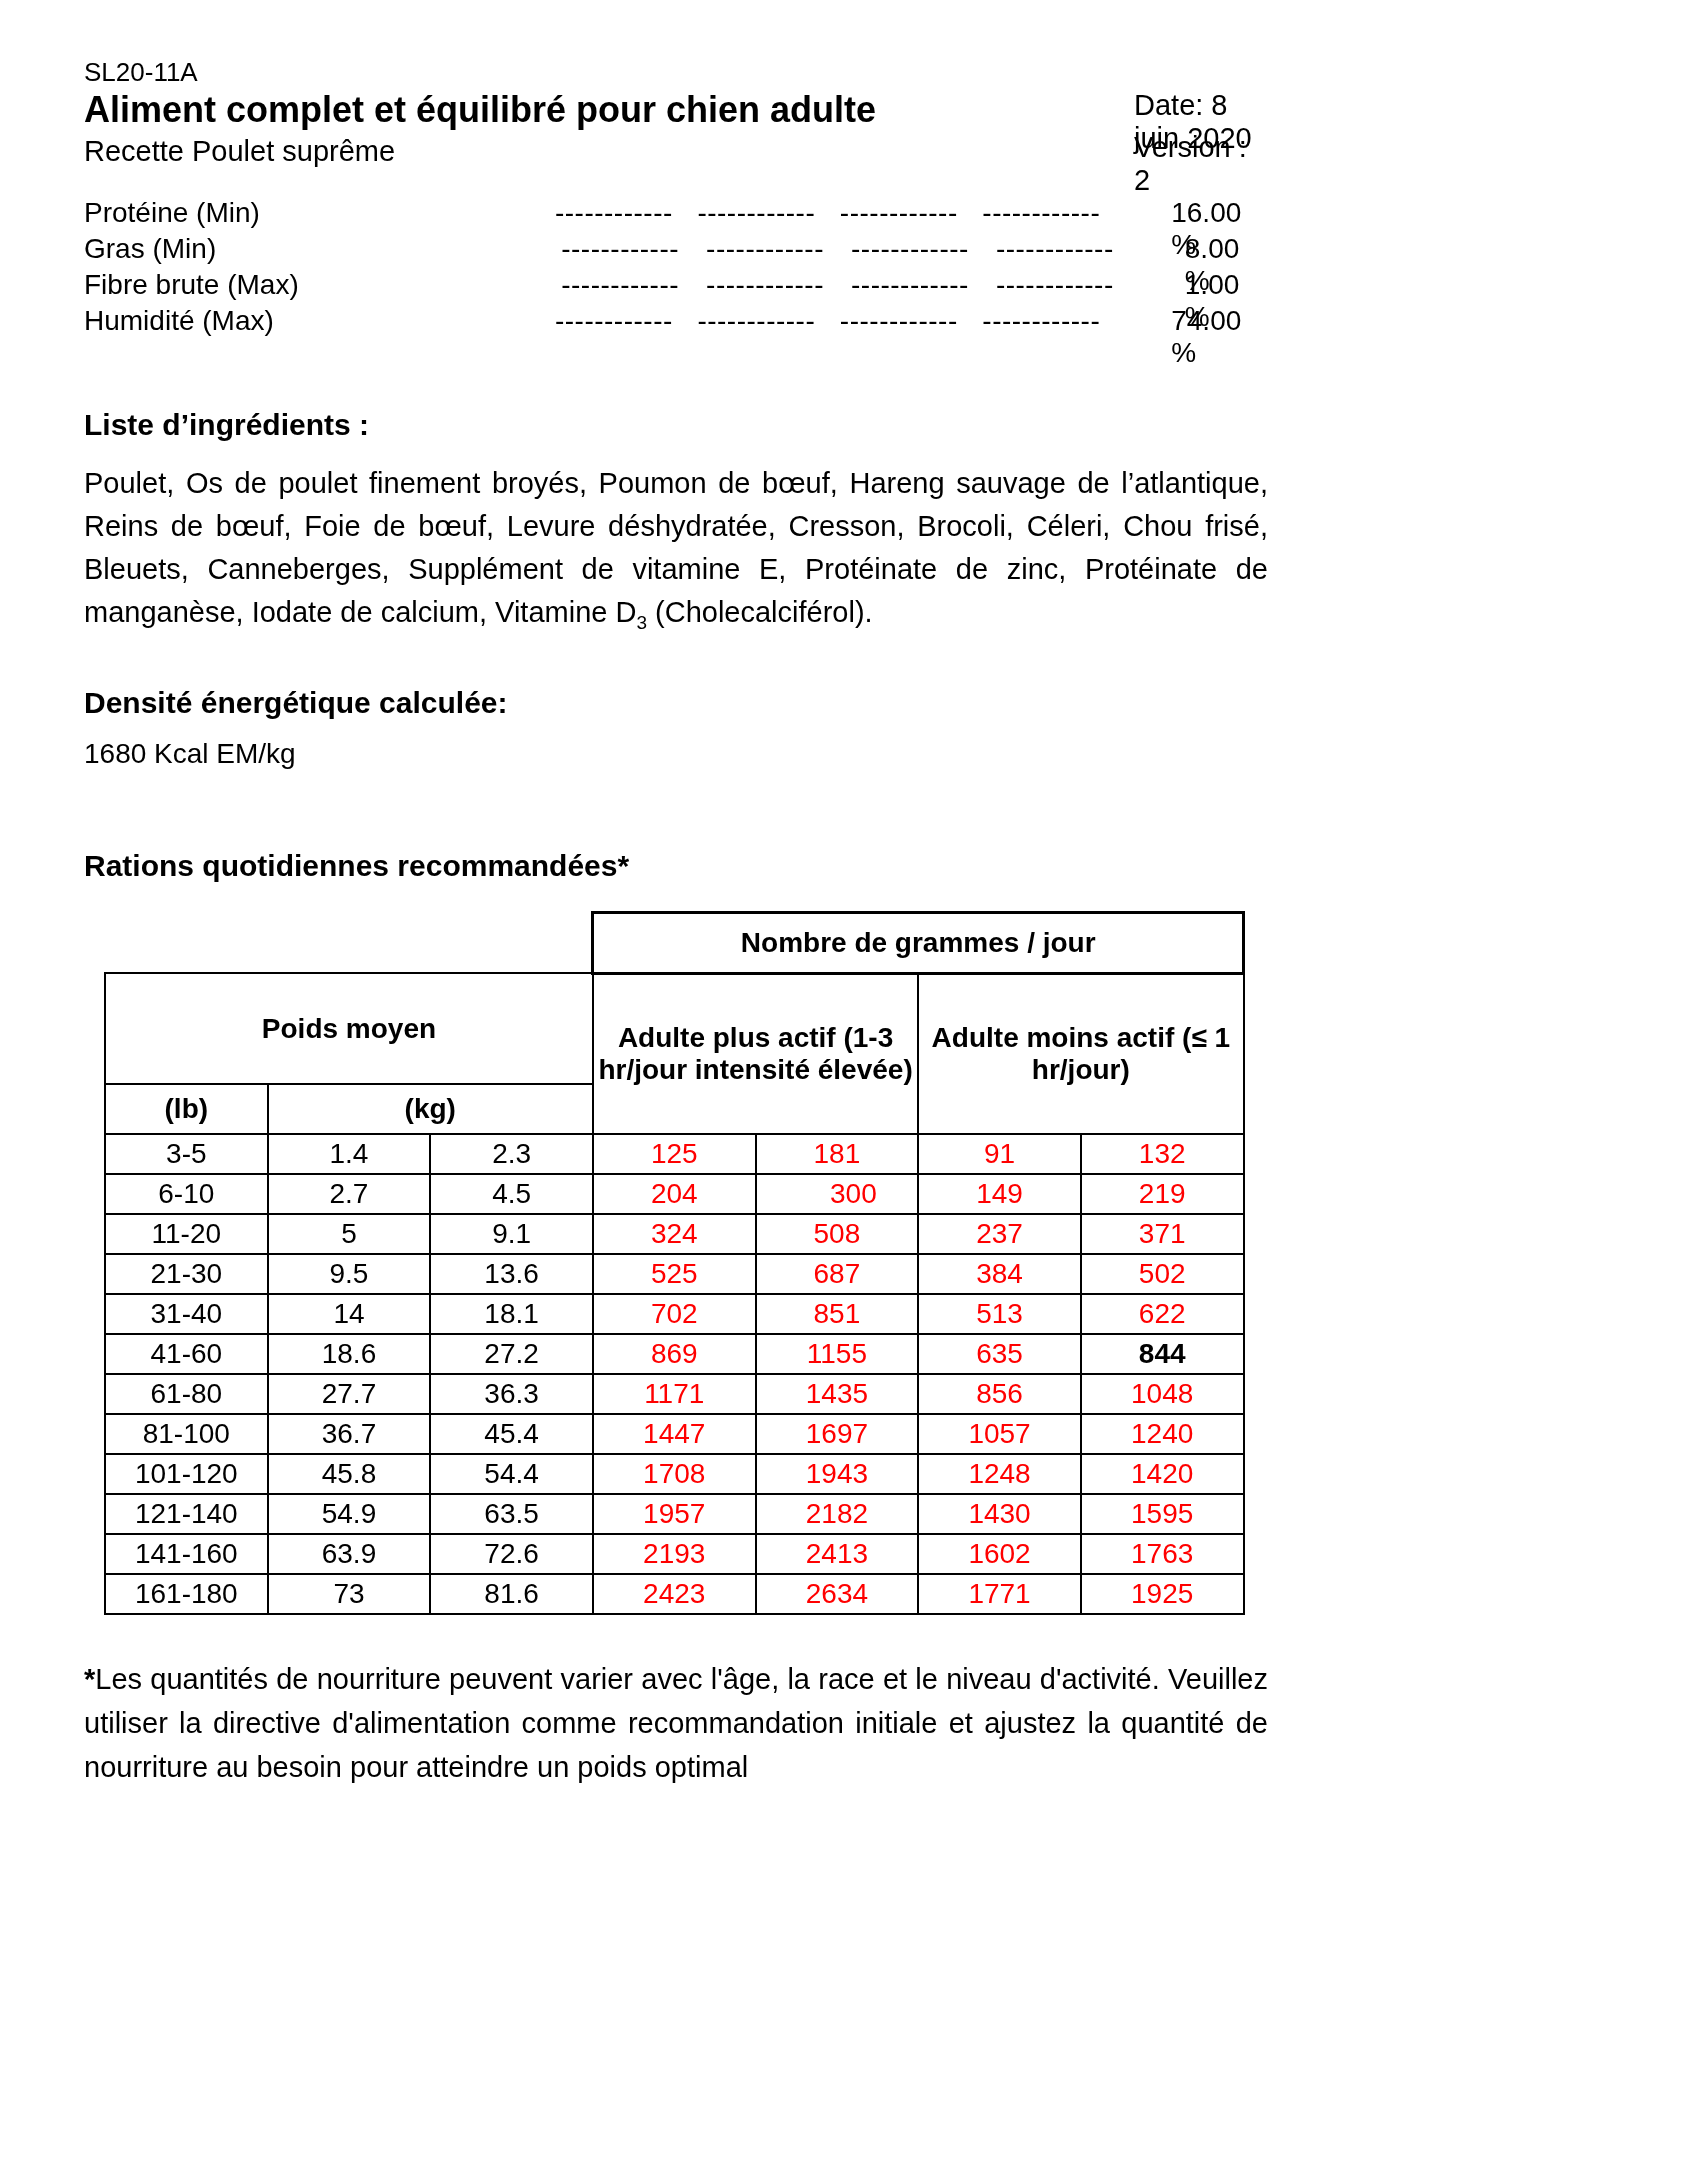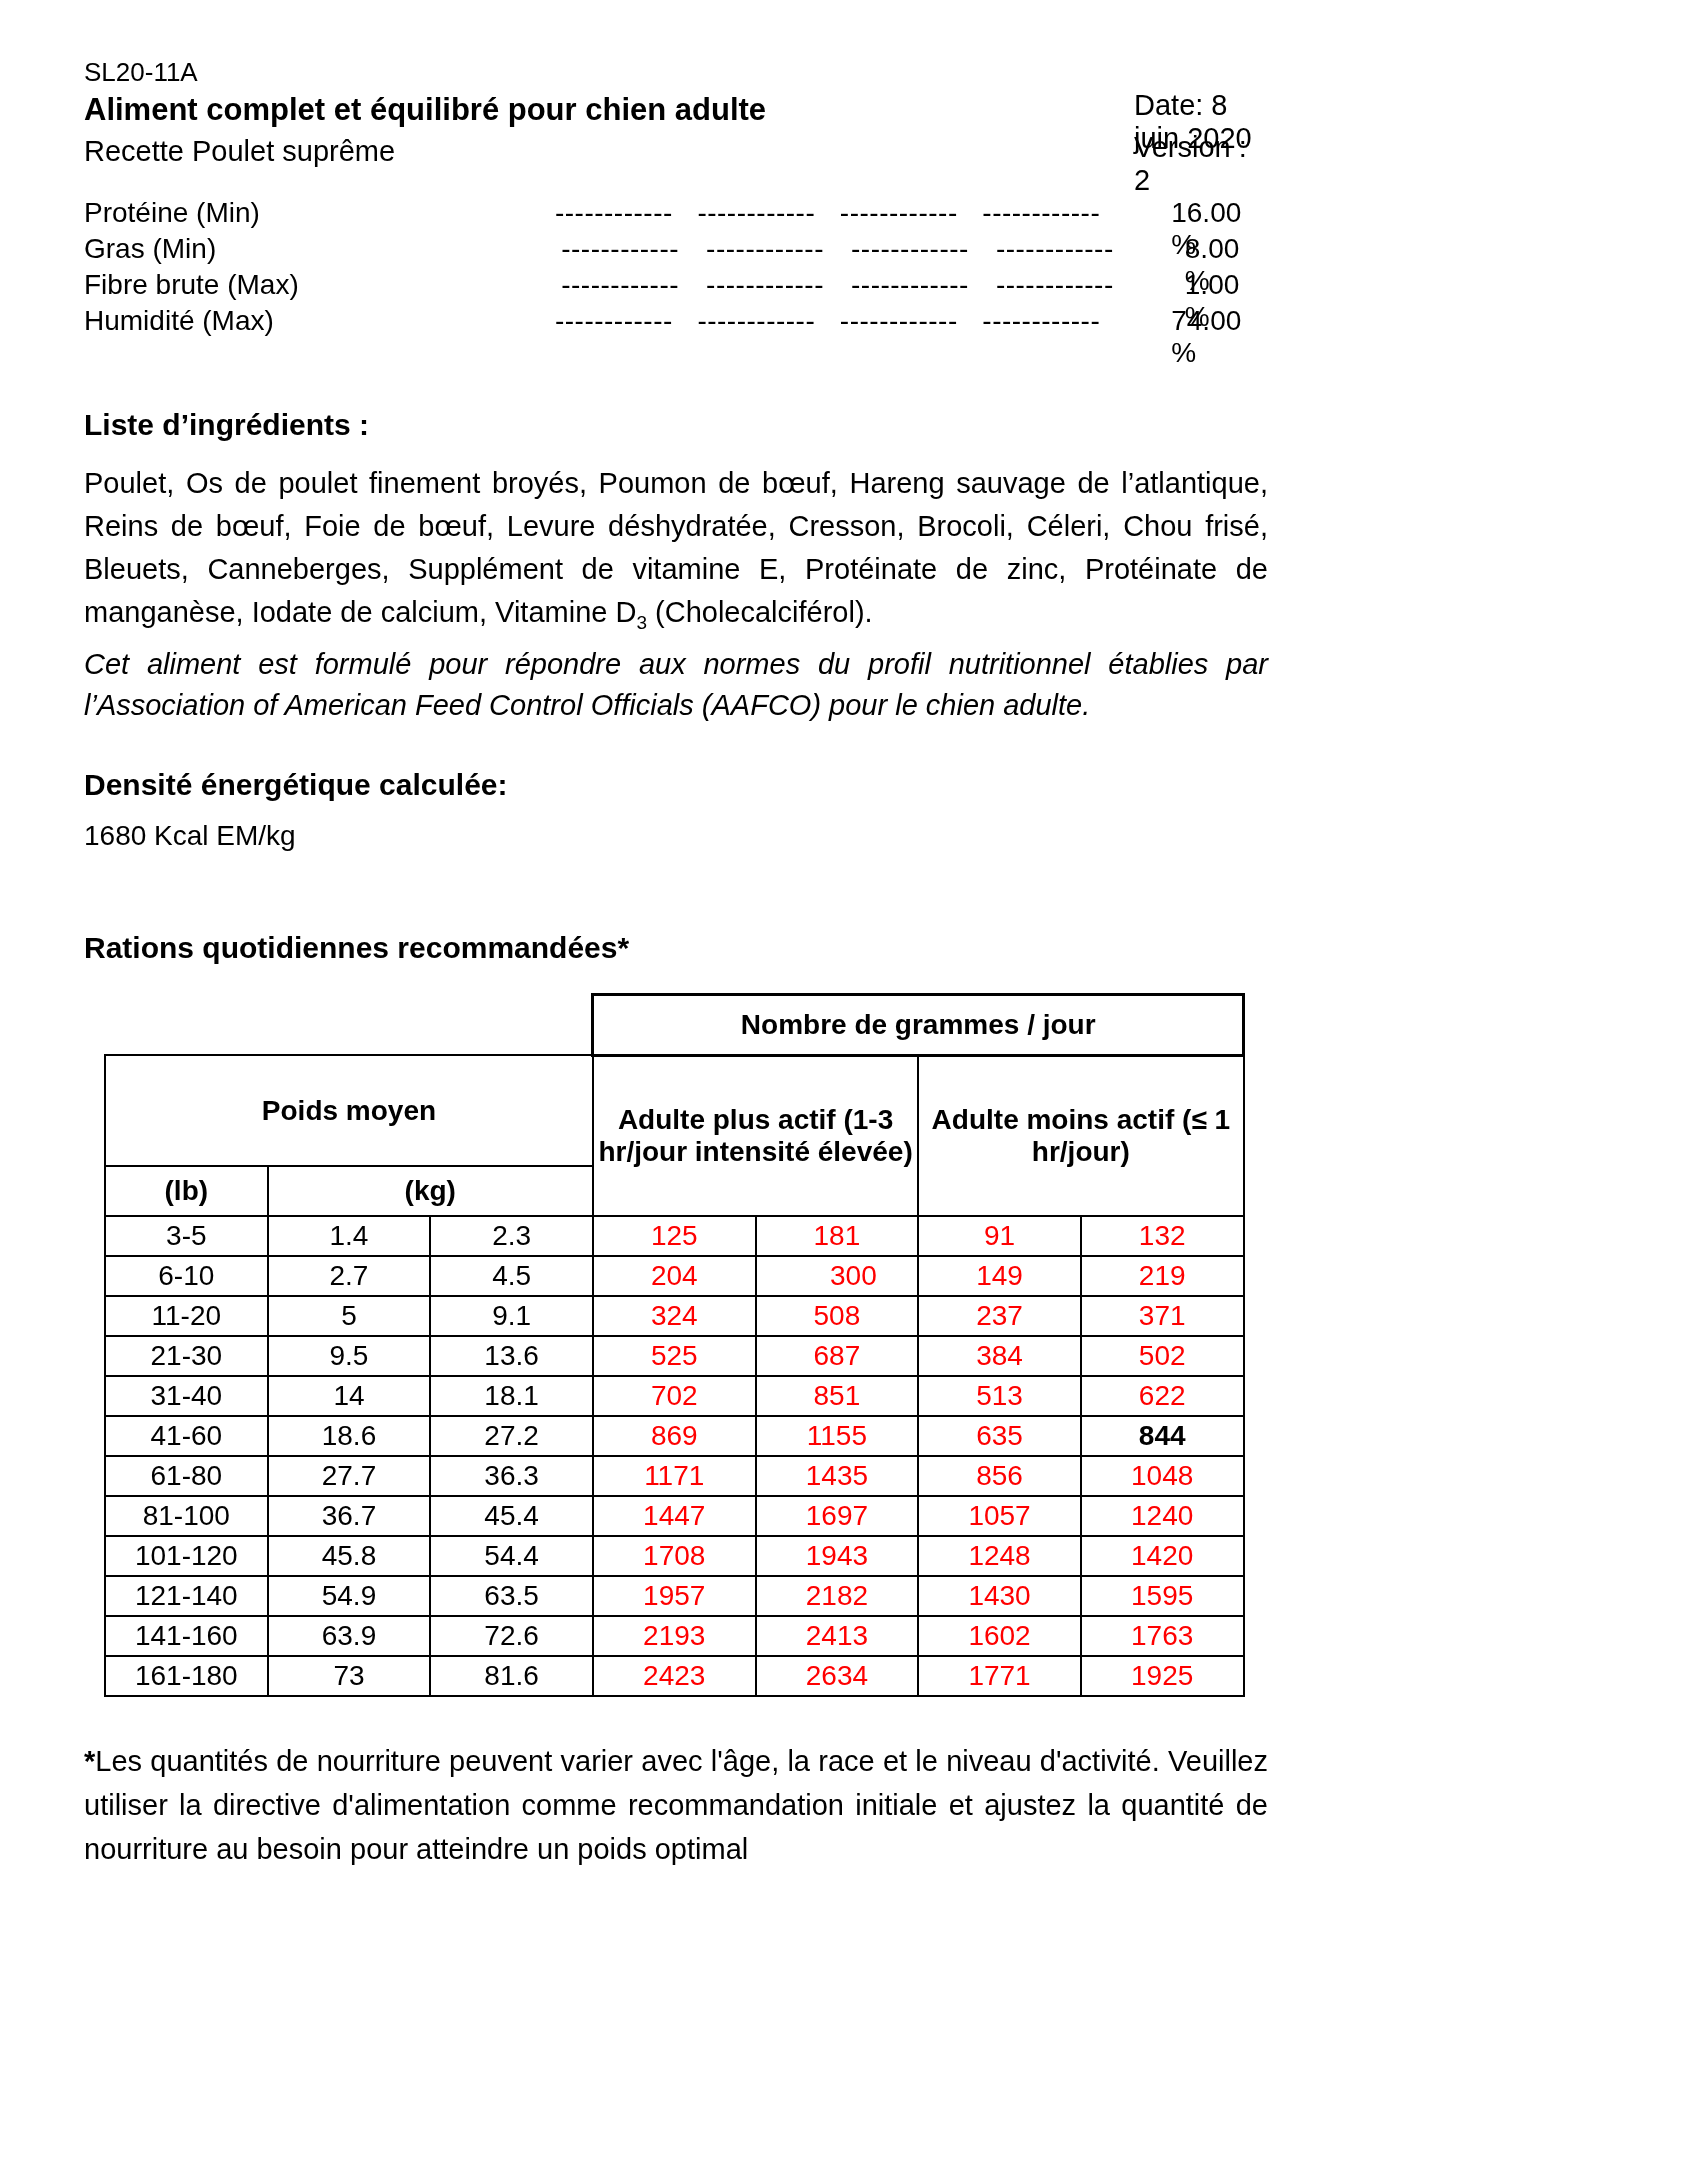--- a/index.html
+++ b/index.html
@@ -7,21 +7,21 @@
   body {
     width:1683px; height:2178px; overflow:hidden;
     font-family:"Liberation Sans","DejaVu Sans",sans-serif;
     color:#000000;
   }
   .page { position:relative; width:1355px; height:2178px; padding:55px 87px 0 84px; }
 
   
   .doc-code { font-size:26px; line-height:34px; }
   .hrow { position:relative; }
-  .doc-title { font-size:31px; font-weight:bold; line-height:42px; }
+  .doc-title { font-size:36px; font-weight:bold; line-height:42px; }
   .doc-subtitle { font-size:29px; line-height:40px; }
   .hright { position:absolute; left:1050px; top:0; font-size:29px; font-weight:normal; }
 
   
   .section-heading { font-size:30px; font-weight:bold; line-height:38px; }
   .ga-heading { margin-top:91px; }
   .ga-rows { margin-top:26px; }
   .ga-row { display:flex; align-items:baseline; height:36px; font-size:28px; }
   .ga-label { width:500px; }
   .ga-dashes { width:579px; display:flex; justify-content:space-between; letter-spacing:0.5px; }
@@ -120,21 +120,20 @@
           <span>------------</span>
       </span>
       <span class="ga-value">74.00 %</span>
     </div>
   </div>
 
   <div class="section-heading ing-heading">Liste d’ingrédients :</div>
 
   <div class="ing-text"><span>Poulet, Os de poulet finement broyés, Poumon de bœuf, Hareng sauvage de l’atlantique, Reins de bœuf, Foie de bœuf, Levure déshydratée, Cresson, Brocoli, Céleri, Chou frisé, Bleuets, Canneberges, Supplément de vitamine E, Protéinate de zinc, Protéinate de manganèse, Iodate de calcium, Vitamine D</span><sub>3</sub><span> (Cholecalciférol).</span></div>
 
-  <div class="aafco">Cet aliment est formulé pour répondre aux normes du profil nutritionnel établies par l’Association of American Feed Control Officials (AAFCO) pour le chien adulte.</div>
 
   <div class="section-heading energy-heading">Densité énergétique calculée:</div>
   <div class="energy-value">1680 Kcal EM/kg</div>
 
   <div class="section-heading rations-heading">Rations quotidiennes recommandées*</div>
 
   <table class="rations">
     <colgroup>
         <col>
         <col>

